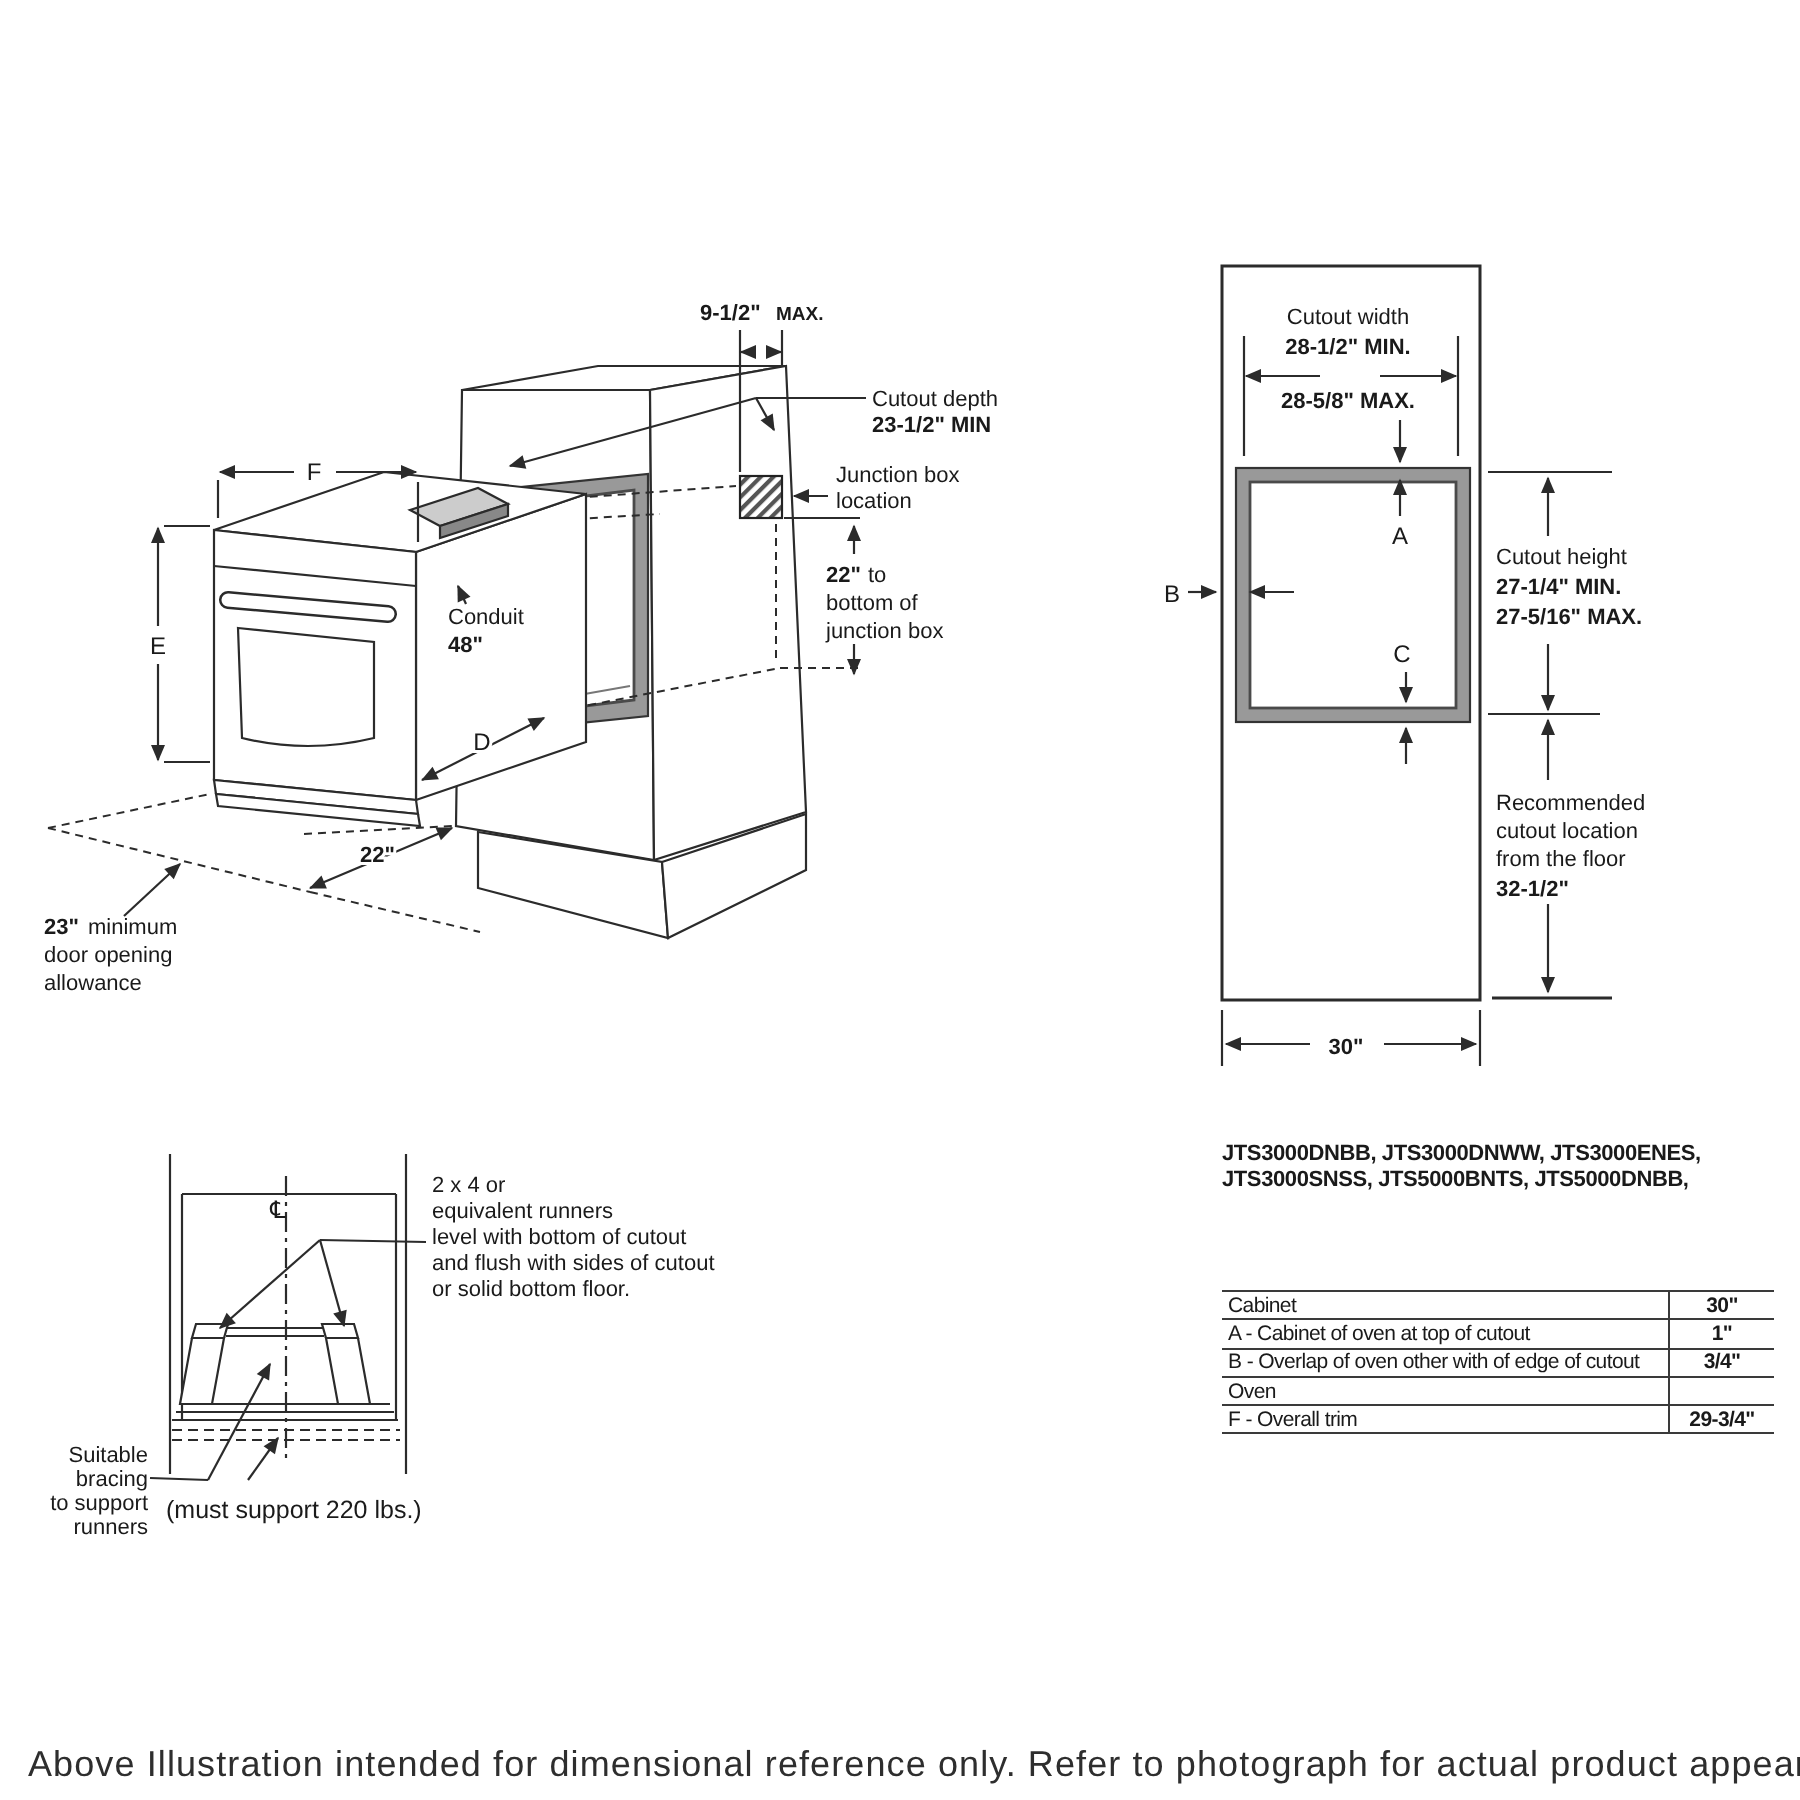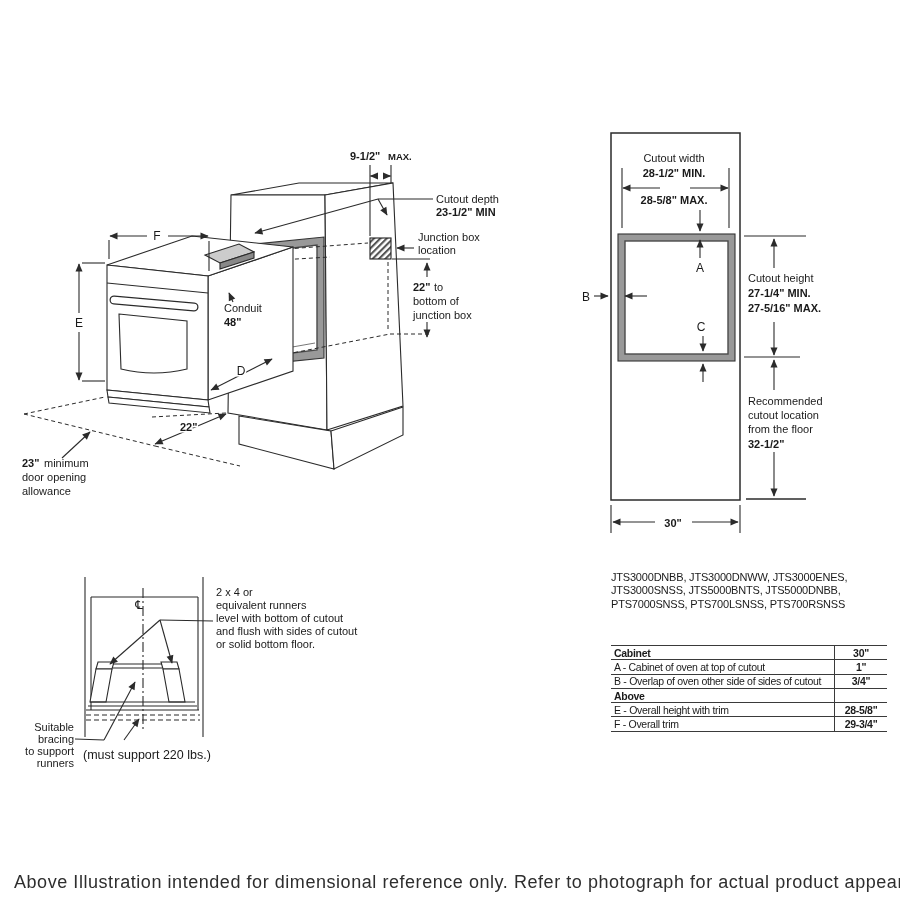--- a/index.html
+++ b/index.html
@@ -6,28 +6,28 @@
   .page{position:relative;width:900px;height:900px;background:#fff;overflow:hidden;
         font-family:"Liberation Sans",sans-serif;color:#1a1a1a;}
   svg{position:absolute;left:0;top:0;}
   svg text{font-family:"Liberation Sans",sans-serif;font-size:11px;fill:#1a1a1a;}
   svg text.b{font-weight:bold;}
   svg text.s95{font-size:9.5px;}
   svg text.s12{font-size:12px;}
   svg text.s125{font-size:12.5px;}
   svg text.halo{paint-order:stroke;stroke:#ffffff;stroke-width:3px;}
   svg text.cl{font-family:"DejaVu Sans",sans-serif;font-size:12px;}
-  .models{position:absolute;left:611px;top:571px;width:285px;font-size:11px;font-weight:normal;
+  .models{position:absolute;left:611px;top:571px;width:285px;font-size:11px;font-weight:bold;
           line-height:13.4px;letter-spacing:-0.2px;}
   .spec{position:absolute;left:611px;top:645px;width:276px;border-collapse:collapse;
         font-size:10.5px;letter-spacing:-0.3px;}
   .spec td{border-top:1px solid #3a3a3a;border-bottom:1px solid #3a3a3a;padding:0 0 0 3px;height:13.3px;
            white-space:nowrap;}
   .spec td.val{border-left:1px solid #3a3a3a;width:52px;text-align:center;font-weight:bold;padding:0;}
-  .spec tr.hdr td.lab{font-weight:bold;margin-left:44px;}
+  .spec tr.hdr td.lab{font-weight:normal;margin-left:44px;}
   .caption{position:absolute;left:14px;top:872px;width:880px;font-size:18px;letter-spacing:0.55px;
            color:#2e2e2e;white-space:nowrap;}
 </style>
 </head>
 <body>
 
 <div class="page">
 
 <svg width="900" height="868" viewBox="0 0 900 868">
   <defs>
@@ -268,44 +268,39 @@
     <text x="74" y="743" text-anchor="end">bracing</text>
     <text x="74" y="755" text-anchor="end">to support</text>
     <text x="74" y="767" text-anchor="end">runners</text>
     <text class="s125" x="83" y="759">(must support 220 lbs.)</text>
   </g>
 </svg>
 
 <div class="models">
   <div>JTS3000DNBB, JTS3000DNWW, JTS3000ENES,</div>
   <div>JTS3000SNSS, JTS5000BNTS, JTS5000DNBB,</div>
-  <div>PTS7000SNSS, PTS700LSNSS, PTS700RSNSS</div>
 </div>
 
 <table class="spec">
   <tbody>
         <tr class="hdr">
           <td class="lab">Cabinet</td>
           <td class="val">30"</td>
         </tr>
   <tr>
           <td class="lab">A - Cabinet of oven at top of cutout</td>
           <td class="val">1"</td>
         </tr>
   <tr>
-          <td class="lab">B - Overlap of oven other side of sides of cutout</td>
+          <td class="lab">B - Overlap of oven other with of edge of cutout</td>
           <td class="val">3/4"</td>
         </tr>
   <tr class="hdr">
-          <td class="lab">Above</td>
+          <td class="lab">Oven</td>
           <td class="val"></td>
-        </tr>
-  <tr>
-          <td class="lab">E - Overall height with trim</td>
-          <td class="val">28-5/8"</td>
         </tr>
   <tr>
           <td class="lab">F - Overall trim</td>
           <td class="val">29-3/4"</td>
         </tr>
 </tbody>
     </table>
 
 <div class="caption">Above Illustration intended for dimensional reference only. Refer to photograph for actual product appearance.</div>
 

